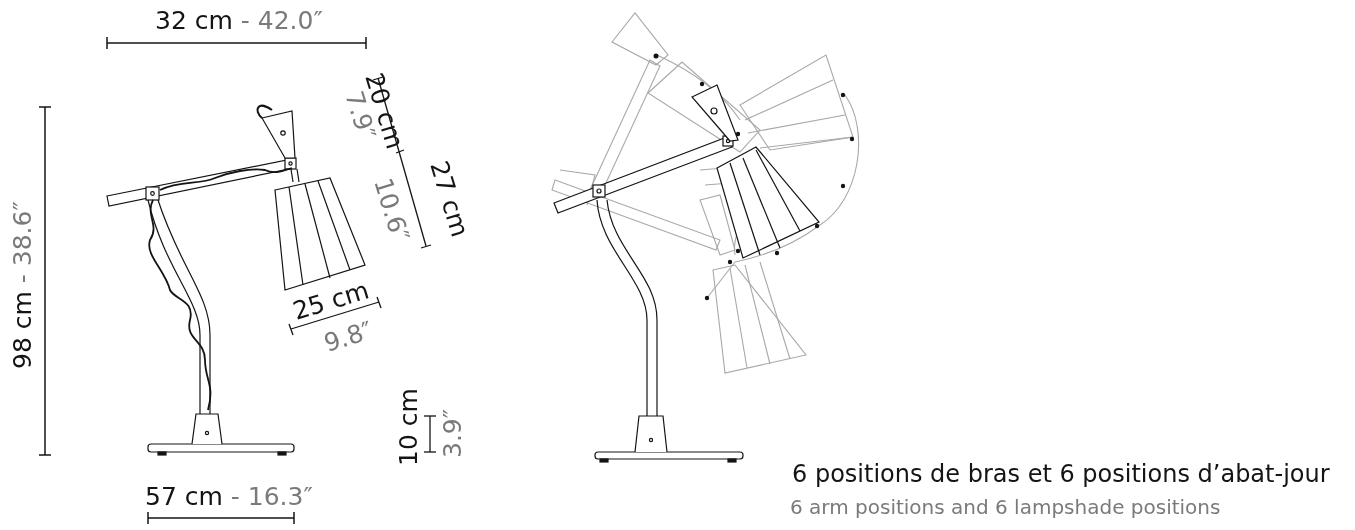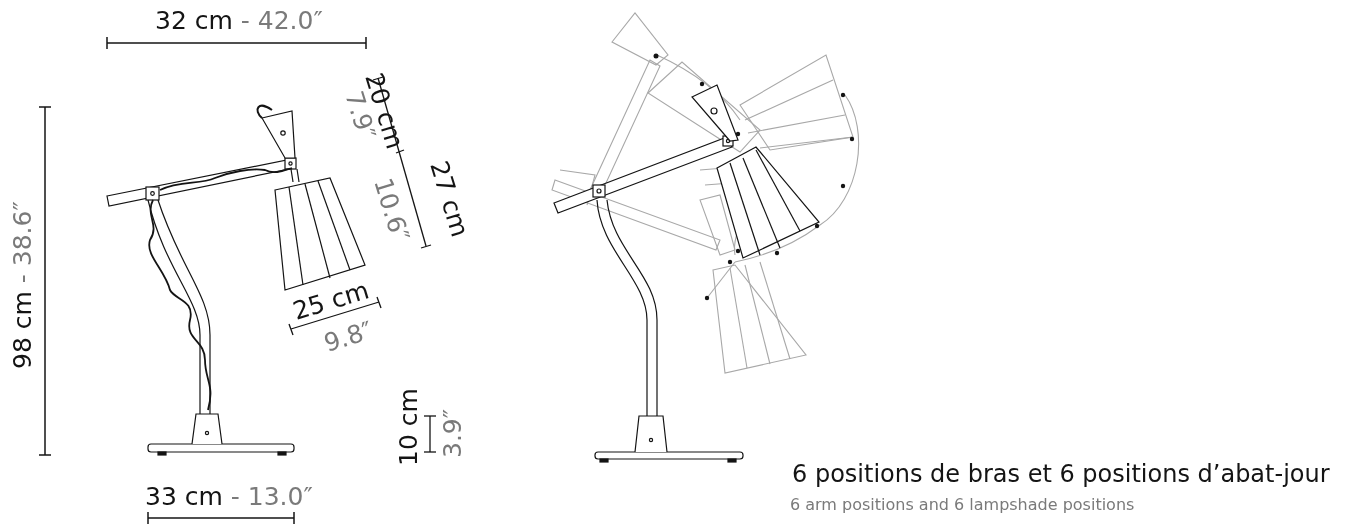--- a/index.html
+++ b/index.html
@@ -163,17 +163,17 @@
 <div class="abs txt big dark" style="left:450px; top:158px; transform-origin:left top; transform:rotate(73deg);">27 cm</div>
 <div class="abs txt big gray" style="left:394px; top:175px; transform-origin:left top; transform:rotate(73deg);">10.6″</div>
 
 <div class="abs txt big dark" style="left:290px; top:300px; transform-origin:left top; transform:rotate(-17deg);">25 cm</div>
 <div class="abs txt big gray" style="left:321px; top:332px; transform-origin:left top; transform:rotate(-17deg);">9.8″</div>
 
 <div class="abs txt big dark rot-90" style="left:396px; top:466px;">10 cm</div>
 <div class="abs txt big gray rot-90" style="left:440px; top:458px;">3.9″</div>
 
 <div class="abs txt big" style="left:145px; top:484px;">
-  <span class="dark">33 cm</span><span class="gray"> - </span><span class="gray">13.0″</span>
+  <span class="dark">57 cm</span><span class="gray"> - </span><span class="gray">16.3″</span>
 </div>
 
 <div class="abs txt dark" style="left:792px; top:462px; font-size:24px;">6 positions de bras et 6 positions d’abat-jour</div>
-<div class="abs txt gray" style="left:790px; top:497px; font-size:16px;">6 arm positions and 6 lampshade positions</div>
+<div class="abs txt gray" style="left:790px; top:497px; font-size:20px;">6 arm positions and 6 lampshade positions</div>
 
 </body></html>

